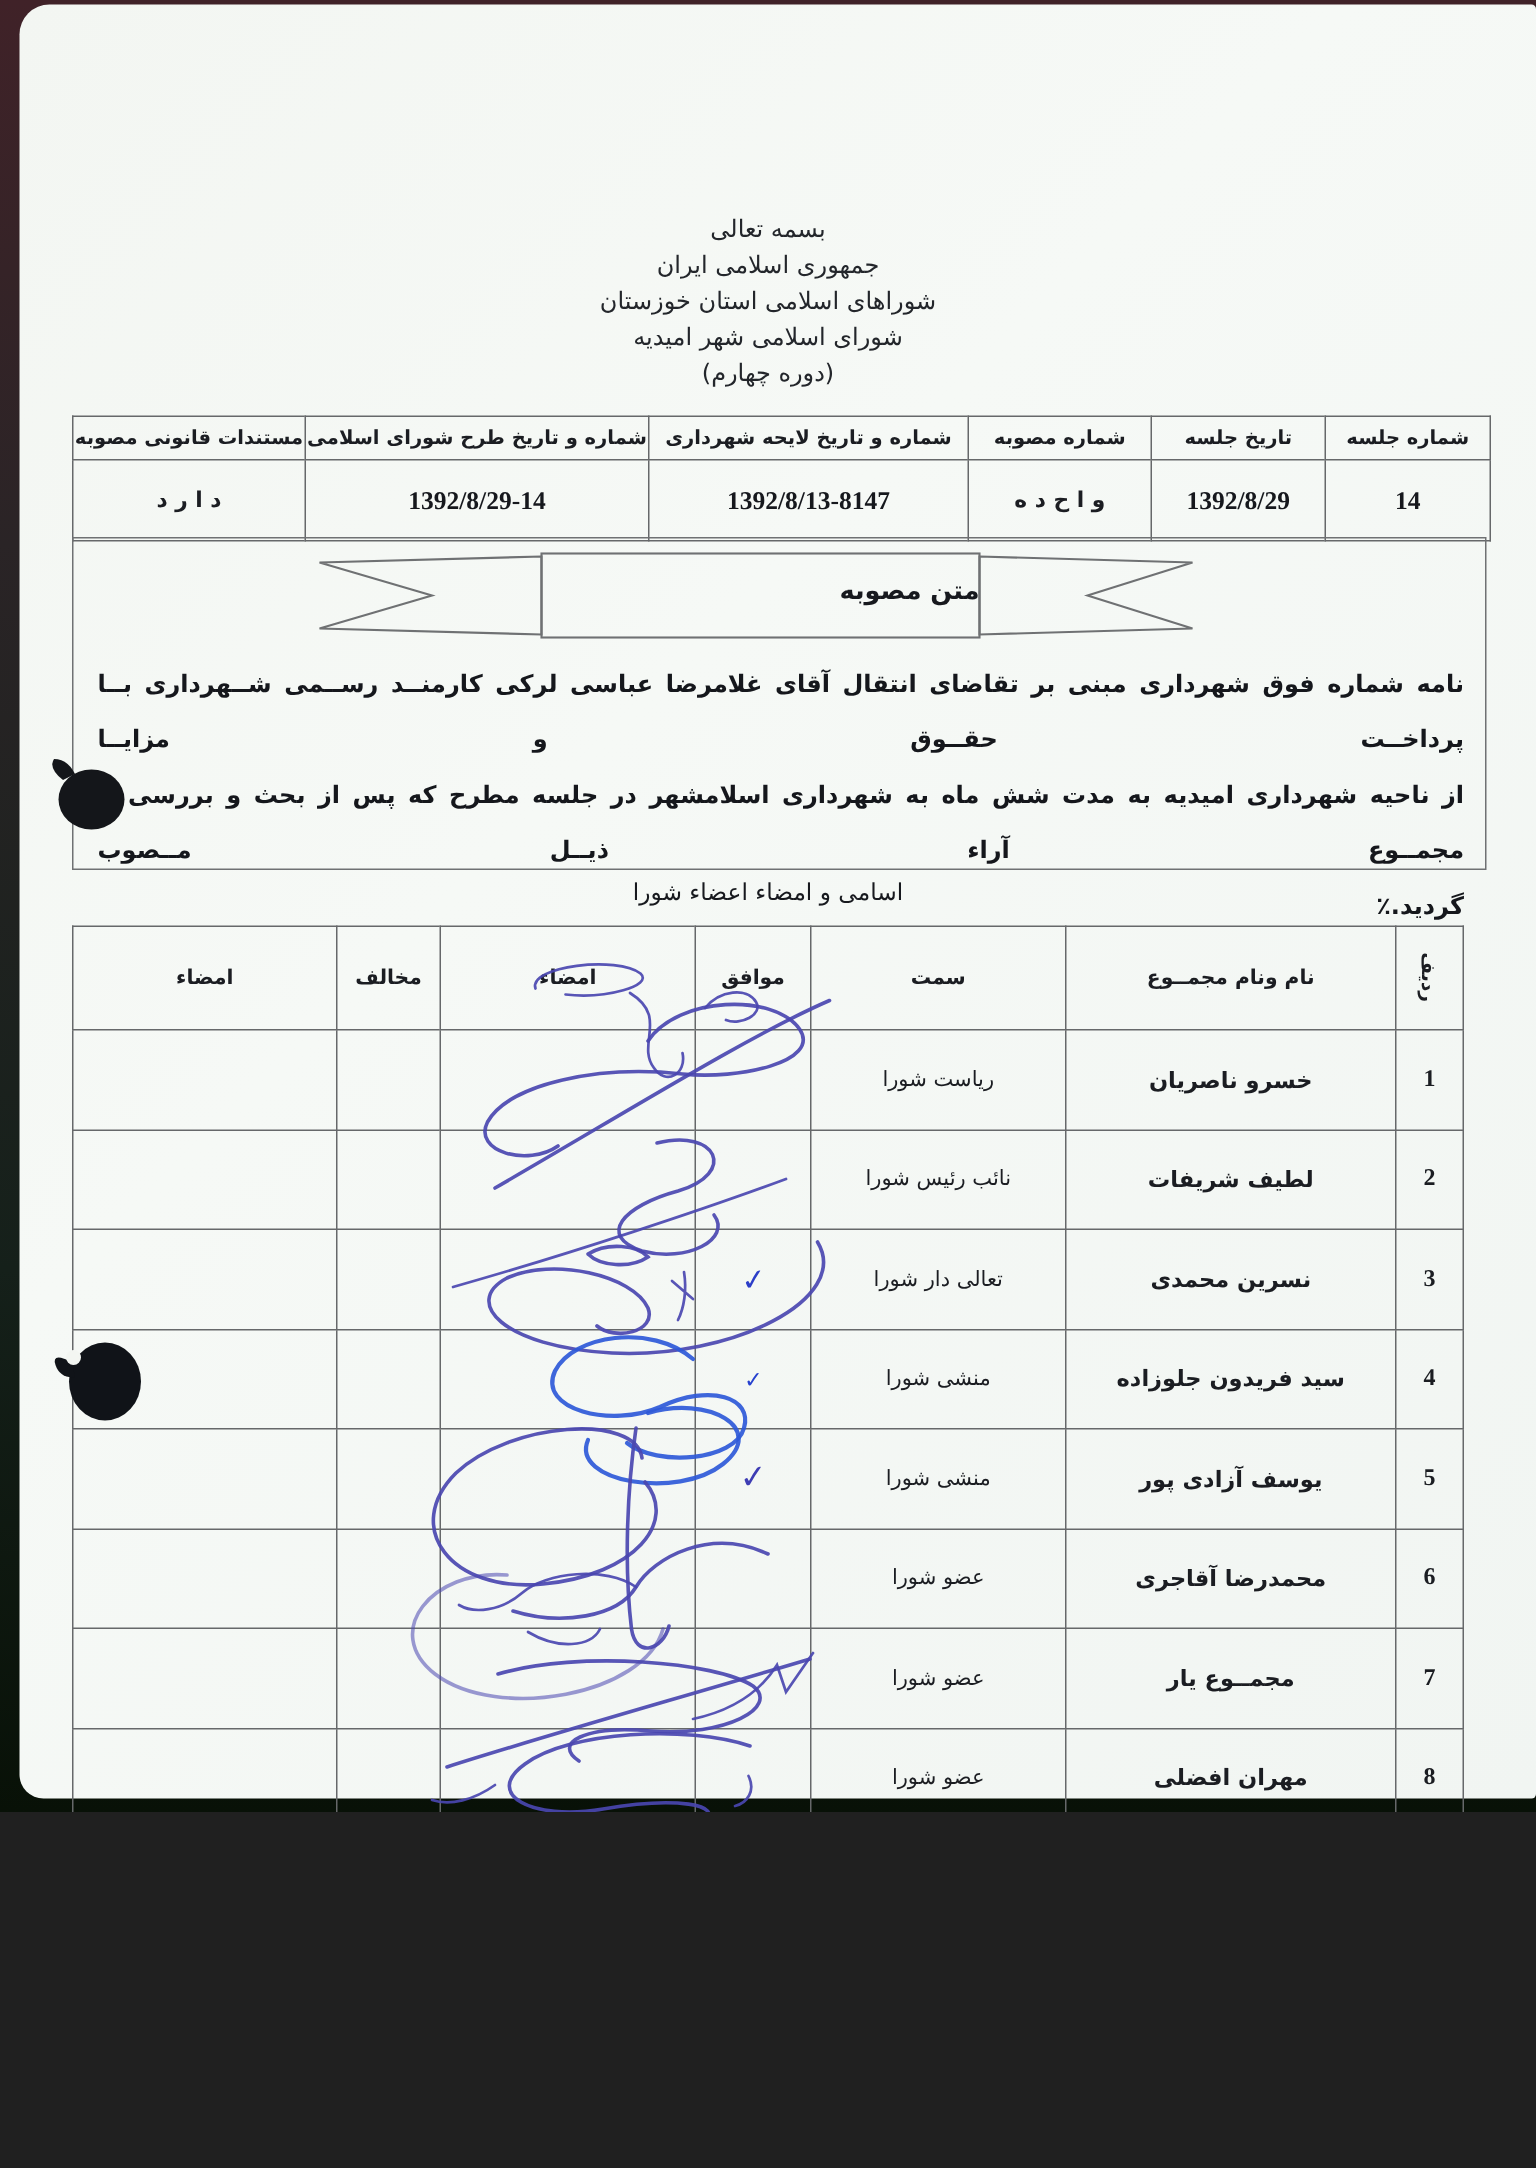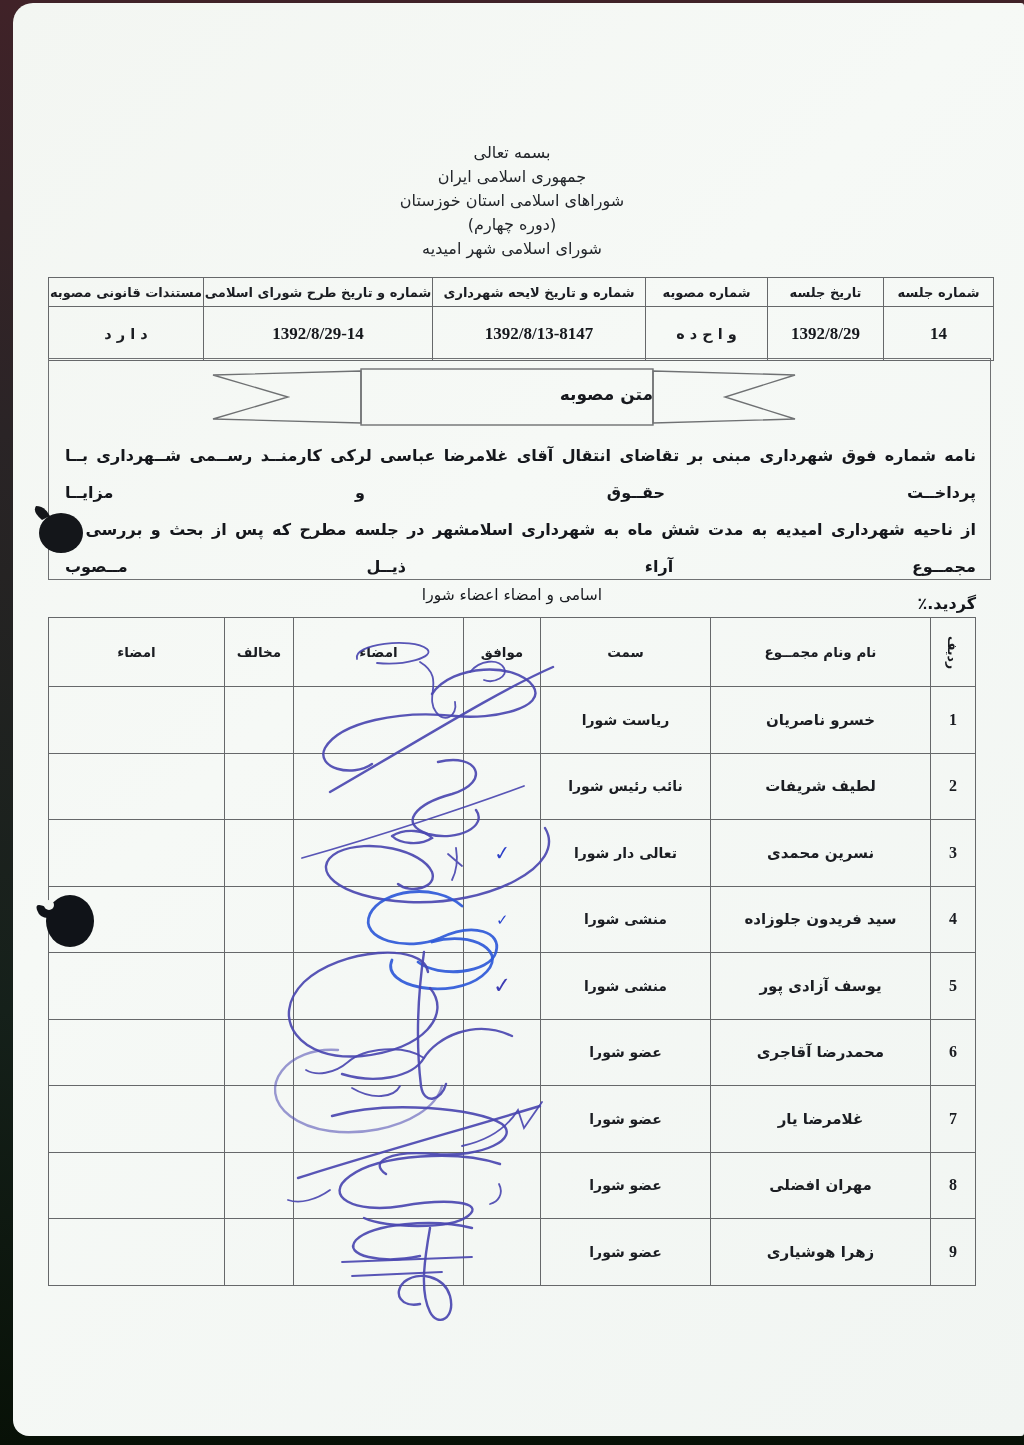--- a/index.html
+++ b/index.html
@@ -2,21 +2,21 @@
 <html lang="fa"><head>
 <meta charset="utf-8">
 <style>
   html,body{margin:0;padding:0;}
   body{
     width:1024px;height:1445px;
     font-family:"DejaVu Sans",sans-serif;
     background:#202020;
   }
   .scan{
-    position:relative;width:1024px;height:1445px;overflow:hidden;
+    position:relative;width:1024px;height:1208px;overflow:hidden;
     background:linear-gradient(180deg,#402228 0%,#2a2426 30%,#15201a 70%,#081107 100%);
   }
   
   .paper{
     position:absolute;left:13px;top:3px;right:0;bottom:9px;
     background:linear-gradient(135deg,#f3f6f2 0%,#f6f9f6 40%,#f1f5f2 100%);
     border-radius:20px 3px 3px 16px;
   }
   
   .letterhead{
@@ -64,21 +64,21 @@
   }
   .members-table th,.members-table td{
     border:1px solid #66686a;text-align:center;vertical-align:middle;
     color:#1b1d22;padding:0;overflow:visible;
   }
   .members-table thead th{height:68px;font-size:13.5px;font-weight:700;}
   .members-table tbody tr{height:66.5px;}
   .radif-label{display:inline-block;transform:rotate(90deg);font-size:12.5px;}
   .c-no{font-family:"Liberation Serif","DejaVu Serif",serif;font-size:16px;font-weight:700;}
   .c-name{font-size:15px;font-weight:700;}
-  .c-pos{font-size:14px;font-weight:700;}
+  .c-pos{font-size:14px;font-weight:400;}
   .check{
     display:inline-block;color:#2c3ec8;font-size:20px;font-weight:700;
     transform:rotate(-6deg);font-family:"DejaVu Sans",sans-serif;
   }
   .m-row:nth-of-type(4) .check{font-size:15px;transform:rotate(-2deg);color:#2742cf;}
   .m-row:nth-of-type(5) .check{font-size:22px;transform:rotate(-4deg);color:#3e3db4;}
   
   .overlay{
     position:absolute;left:0;top:0;width:1024px;height:1445px;
     pointer-events:none;
@@ -91,22 +91,22 @@
 </head>
 <body>
 
 <div class="scan">
   <div class="paper"></div>
 
   <div class="letterhead">
     <div>بسمه تعالی</div>
     <div>جمهوری اسلامی ایران</div>
     <div>شوراهای اسلامی استان خوزستان</div>
+    <div>شورای اسلامی شهر امیدیه</div>
     <div>(دوره چهارم)</div>
-    <div>شورای اسلامی شهر امیدیه</div>
   </div>
 
   <table class="session-table" dir="rtl">
     <colgroup>
       <col style="width:110px">
         <col style="width:116px">
         <col style="width:122px">
       <col style="width:213px">
         <col style="width:229px">
         <col style="width:155px">
@@ -218,21 +218,21 @@
         <td class="c-no">6</td>
         <td class="c-name">محمدرضا آقاجری</td>
         <td class="c-pos">عضو شورا</td>
         <td><span class="check"></span></td>
         <td></td>
         <td></td>
         <td></td>
       </tr>
       <tr class="m-row">
         <td class="c-no">7</td>
-        <td class="c-name">غلامرضا یار</td>
+        <td class="c-name">مجمــوع یار</td>
         <td class="c-pos">عضو شورا</td>
         <td><span class="check"></span></td>
         <td></td>
         <td></td>
         <td></td>
       </tr>
       <tr class="m-row">
         <td class="c-no">8</td>
         <td class="c-name">مهران افضلی</td>
         <td class="c-pos">عضو شورا</td>

